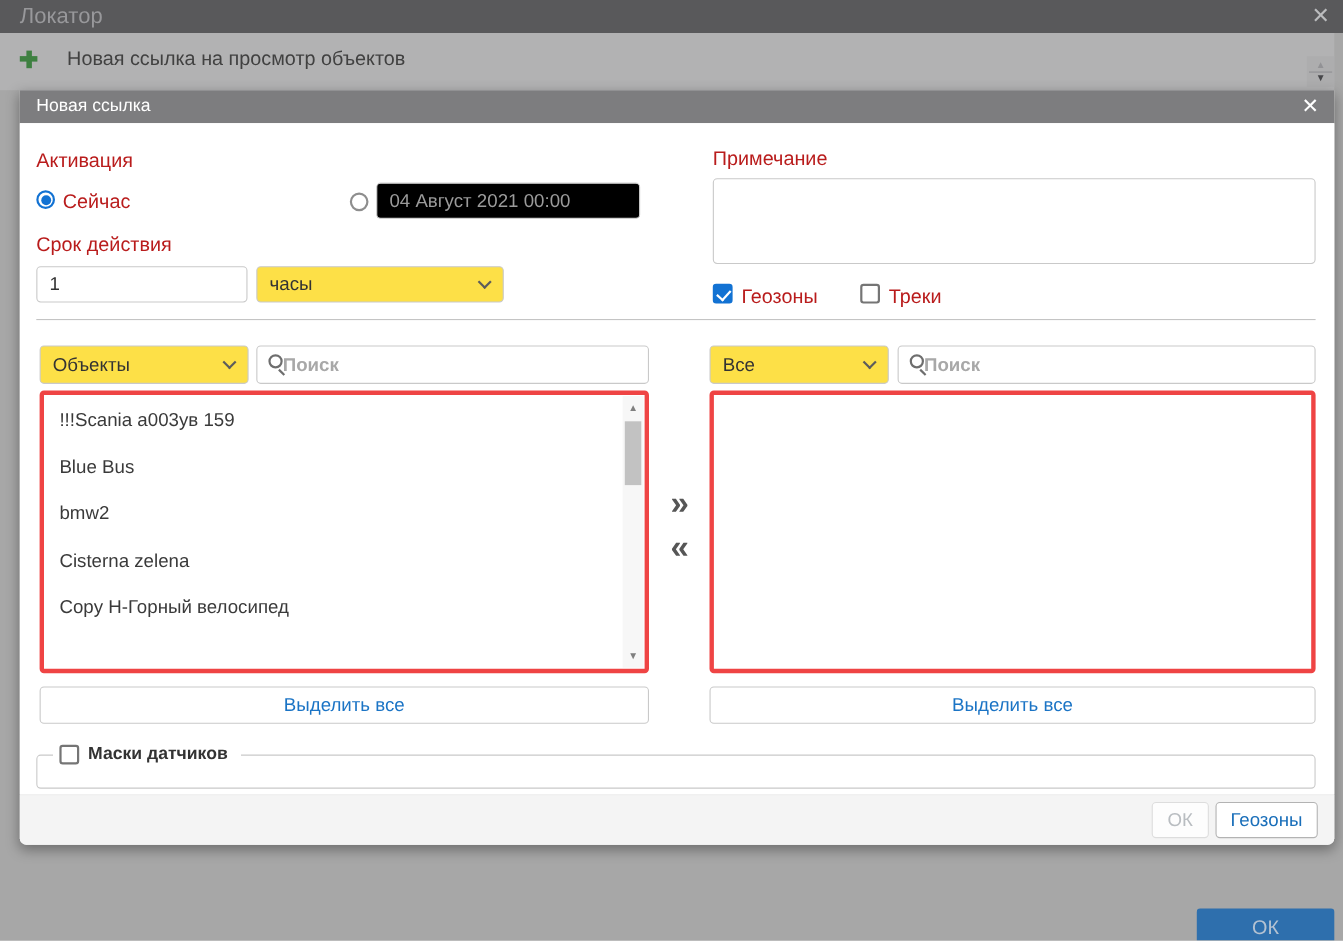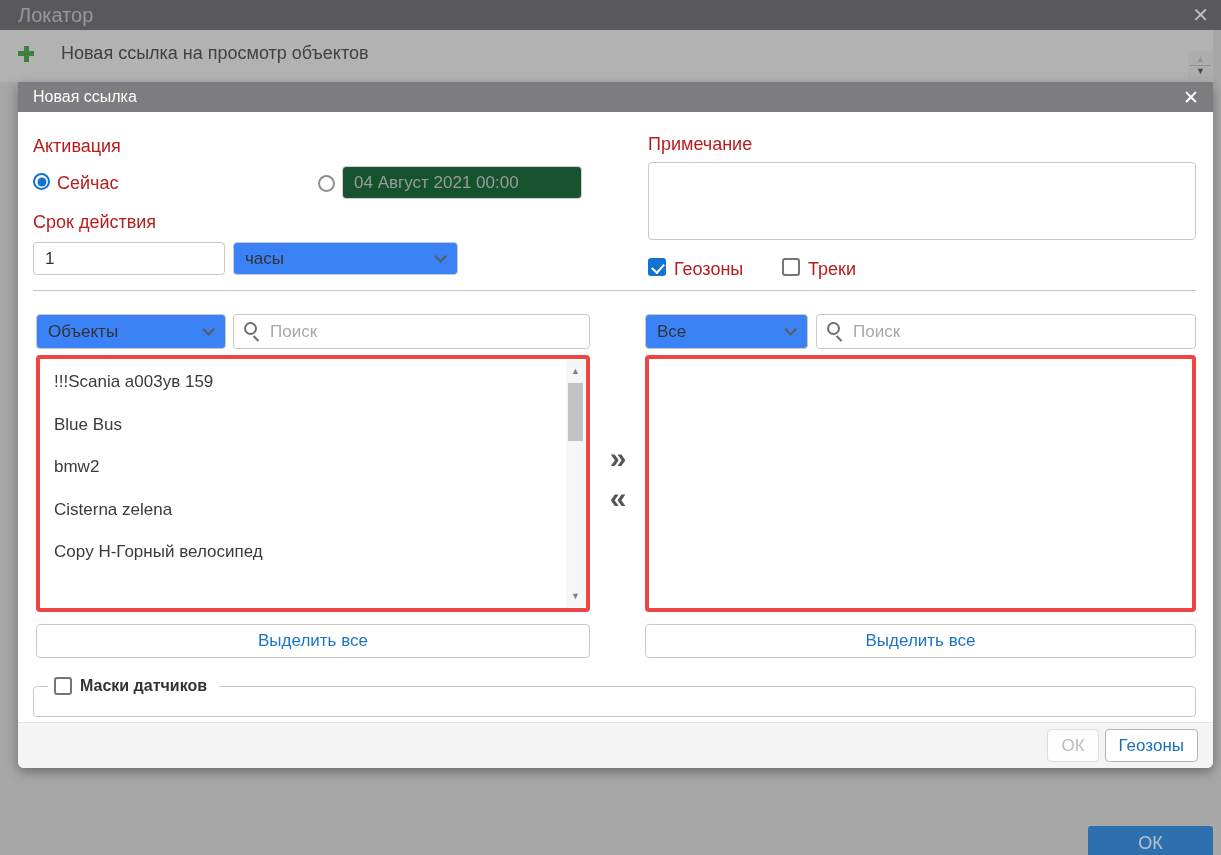--- a/index.html
+++ b/index.html
@@ -92,42 +92,42 @@
     border:solid #fff; border-width:0 2.5px 2.5px 0; transform:rotate(42deg);
   }
 
   
   .tfield {
     position:absolute; border:1px solid #c9c9c9; border-radius:4px;
     font-size:17px; color:#333; padding:0 11px; background:#fff;
     font-family:inherit; outline:none;
   }
   .tfield::placeholder { color:#a8a8a8; }
-  .tfield.disabled { background:#14532d; color:#9b9b9b; border-color:#d2d2d2; }
+  .tfield.disabled { background:#000000; color:#9b9b9b; border-color:#d2d2d2; }
   .notearea {
     position:absolute; border:1px solid #c9c9c9; border-radius:4px;
     resize:none; font-family:inherit; font-size:17px; padding:8px 11px;
     outline:none;
   }
 
   
   .selectbox {
     position:absolute; border:1px solid #c9c9c9; border-radius:4px;
-    background:#3b82f6; font-size:17px; color:#333; display:flex;
+    background:#fde047; font-size:17px; color:#333; display:flex;
     align-items:center; justify-content:space-between; padding:0 14px 0 11px;
     cursor:pointer;
   }
   .chevron {
     width:9px; height:9px; border-right:2px solid #5c5c5c;
     border-bottom:2px solid #5c5c5c; transform:rotate(45deg) translateY(-3px);
   }
 
   
   .search-wrap { position:absolute; }
-  .search-wrap input { width:100%; height:100%; padding-left:36px; }
+  .search-wrap input { width:100%; height:100%; padding-left:23px;font-weight:bold; }
   .search-icon {
     position:absolute; left:11px; top:8px; width:13px; height:13px;
     border:2px solid #6e6e6e; border-radius:50%; z-index:2;
   }
   .search-icon::after {
     content:""; position:absolute; left:9px; top:11px; width:2px; height:7px;
     background:#6e6e6e; transform:rotate(-45deg);
   }
 
   .divider { position:absolute; height:1px; background:#c4c4c4; }

